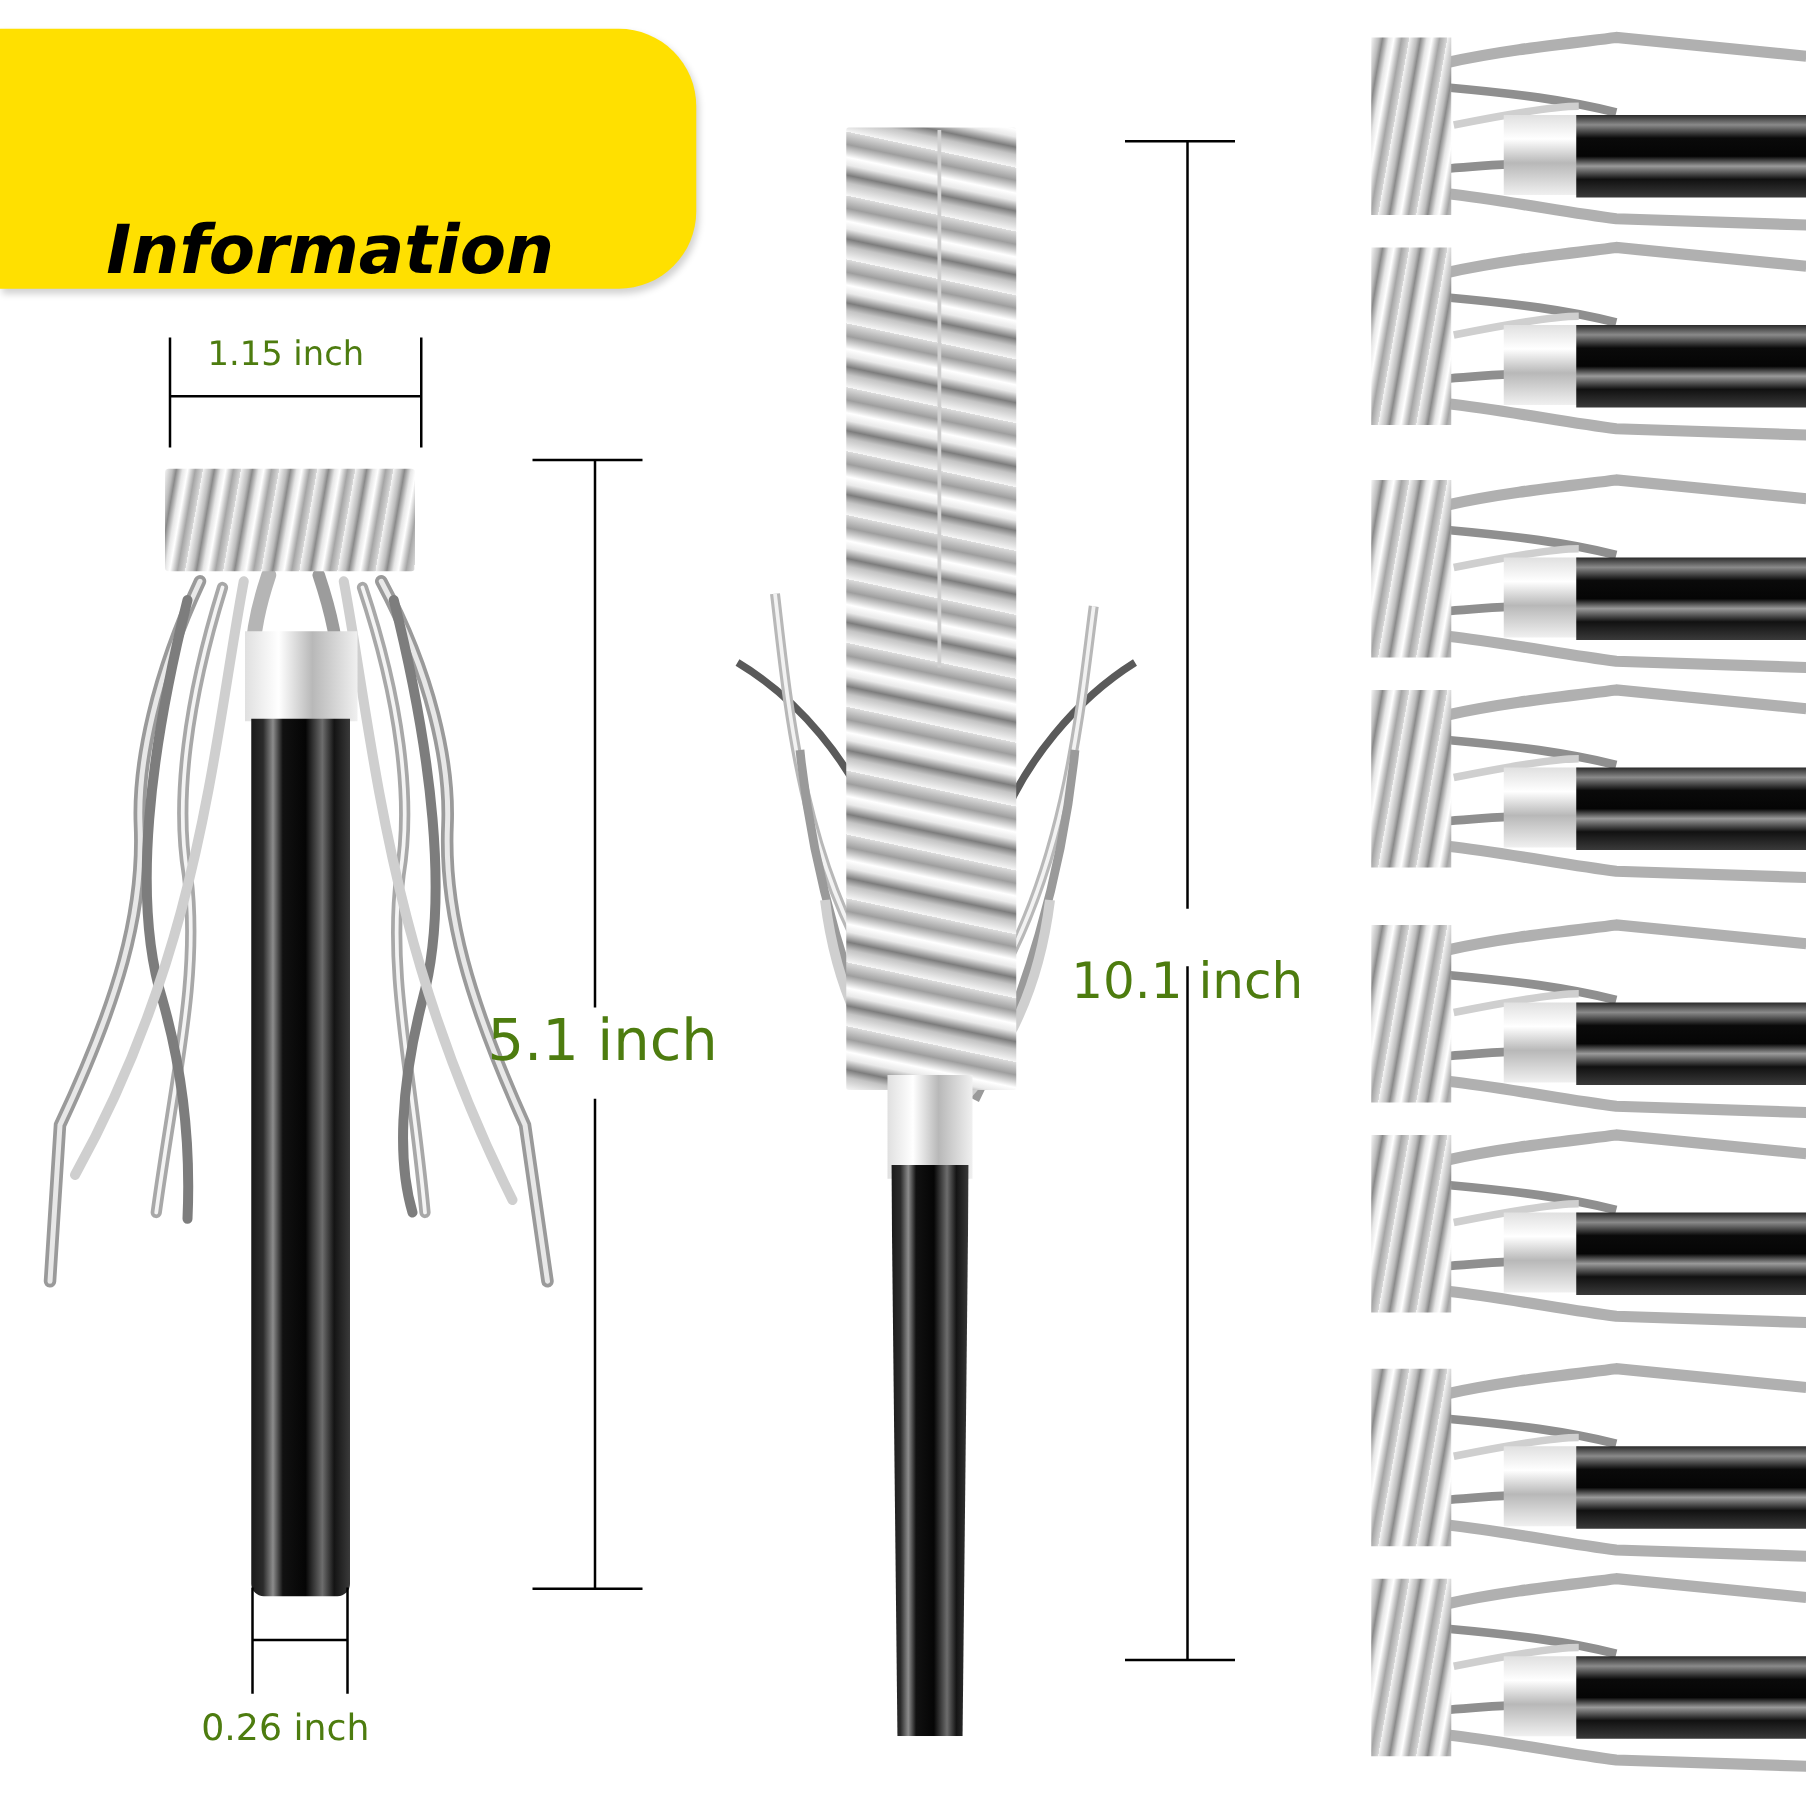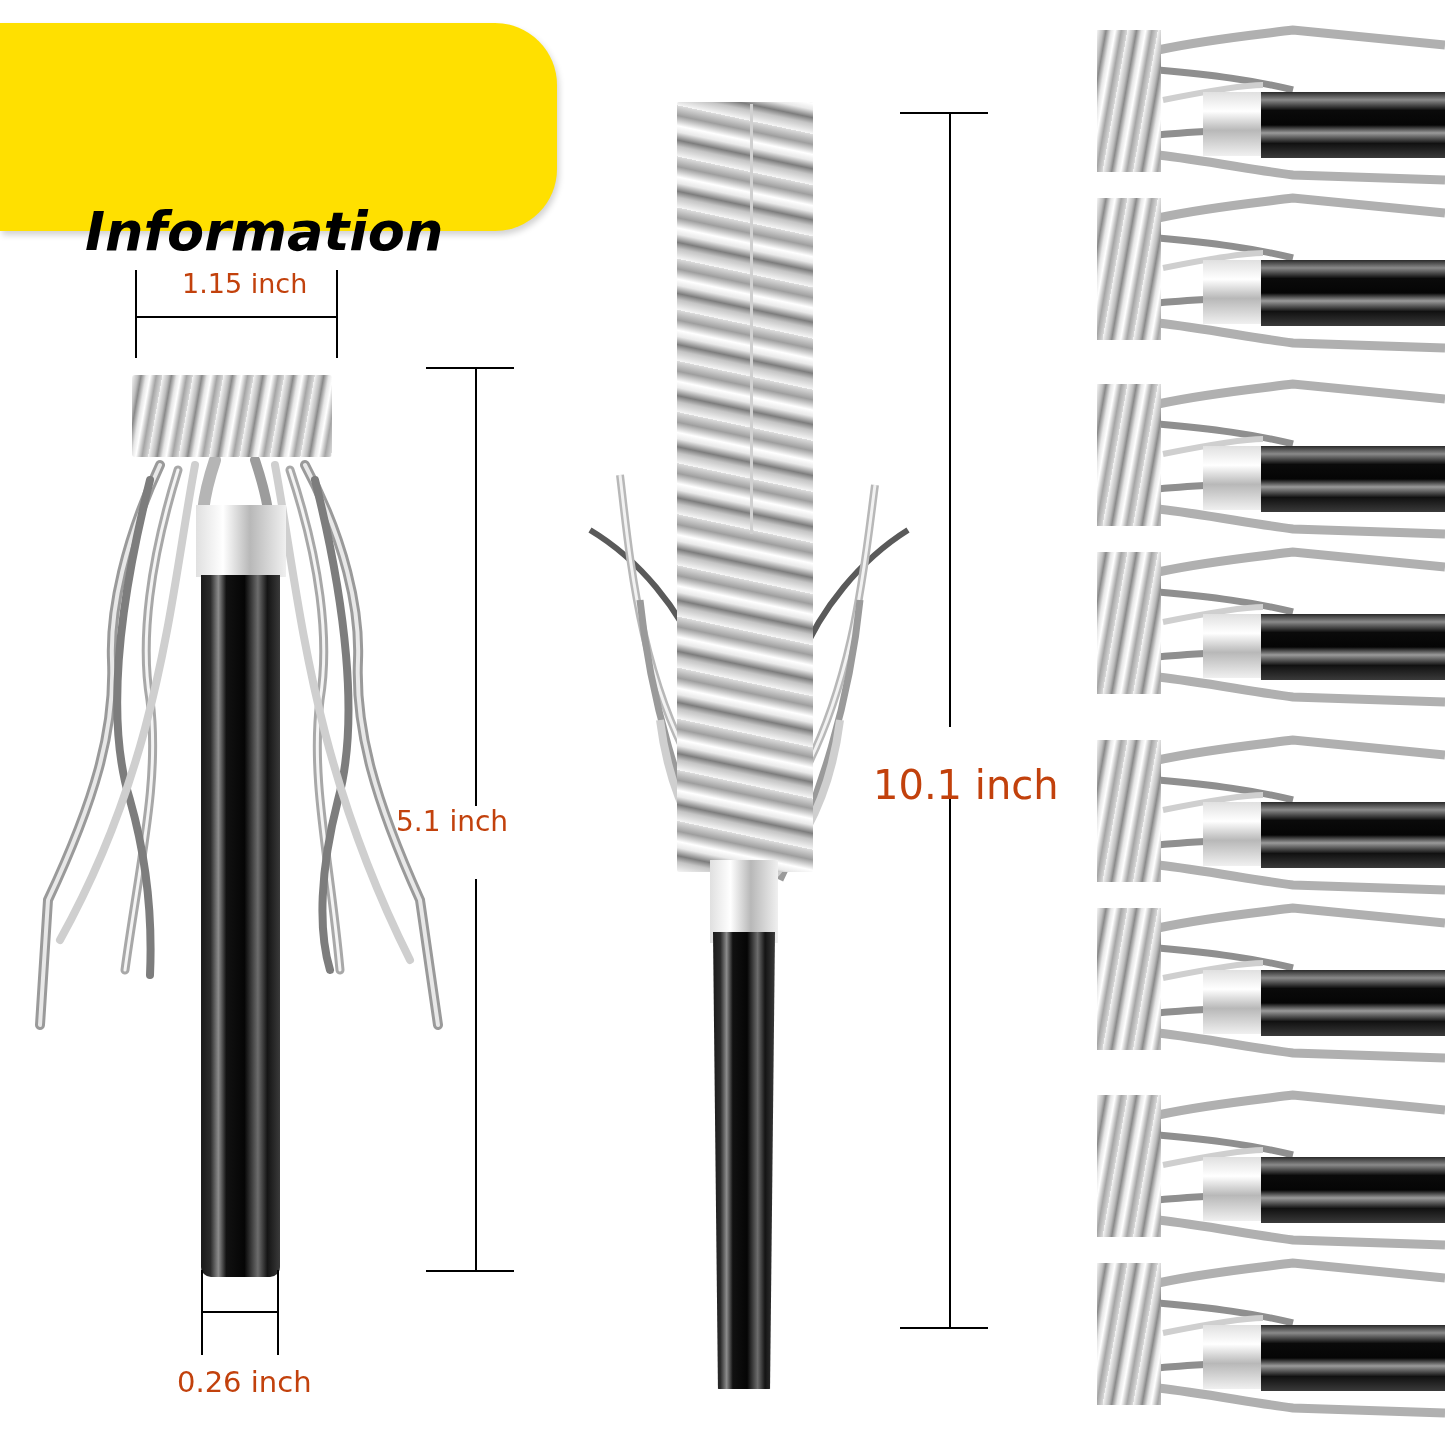--- a/index.html
+++ b/index.html
@@ -8,25 +8,25 @@
   .abs { position:absolute; }
 
   
   .banner { position:absolute; left:0; top:23px; width:557px; height:208px;
             background:#FFE000; border-radius:0 62px 62px 0;
             box-shadow:2px 4px 6px rgba(0,0,0,0.18); }
   .banner-title { position:absolute; left:92px; top:38px; font-size:80px; font-weight:bold;
             font-style:italic; color:#000; font-family:"DejaVu Sans", sans-serif; letter-spacing:1px;
             line-height:1; }
   .banner-sub { position:absolute; left:85px; top:150px; font-size:54px; font-weight:bold;
-            font-style:italic; color:#000; font-family:"DejaVu Sans", sans-serif; line-height:1;margin-top:32px; }
+            font-style:italic; color:#000; font-family:"DejaVu Sans", sans-serif; line-height:1; }
 
   
   .line { position:absolute; background:#000; }
-  .dim-label { position:absolute; color:#c2410c; font-family:"DejaVu Sans", sans-serif; white-space:nowrap;margin-left:16px; }
+  .dim-label { position:absolute; color:#4d7c0f; font-family:"DejaVu Sans", sans-serif; white-space:nowrap; }
 
   
   .foil { background: repeating-linear-gradient(100deg,#f4f4f4 0px,#bdbdbd 6px,#8a8a8a 9px,#e6e6e6 14px,#ffffff 18px,#a5a5a5 24px,#d8d8d8 30px); }
   .foil-v { background: repeating-linear-gradient(12deg,#f6f6f6 0px,#c4c4c4 10px,#7d7d7d 16px,#e9e9e9 24px,#ffffff 30px,#9e9e9e 40px,#dcdcdc 50px); }
   .tube-v { background: linear-gradient(90deg,#1a1a1a 0%,#2b2b2b 12%,#8c8c8c 22%,#111 32%,#050505 55%,#6d6d6d 72%,#141414 84%,#3a3a3a 100%); }
   .tube-h { background: linear-gradient(180deg,#2a2a2a 0%,#8a8a8a 12%,#0a0a0a 28%,#050505 50%,#9a9a9a 62%,#111 78%,#3a3a3a 100%); }
   .collar-v { background: linear-gradient(90deg,#e0e0e0,#ffffff 30%,#b8b8b8 60%,#f0f0f0); }
   .collar-h { background: linear-gradient(180deg,#e0e0e0,#ffffff 30%,#b8b8b8 60%,#f0f0f0); }
   svg { position:absolute; overflow:visible; }
 </style>
@@ -77,21 +77,21 @@
   <div class="line" style="left:277px;top:1270px;width:2px;height:85px;"></div>
   <div class="line" style="left:202px;top:1311px;width:76px;height:2px;"></div>
   <div class="dim-label" style="left:161px;top:1365px;font-size:29px;">0.26 inch</div>
 </div>
 
 <div>
   <div class="line" style="left:426px;top:367px;width:88px;height:2px;"></div>
   <div class="line" style="left:475px;top:368px;width:2px;height:438px;"></div>
   <div class="line" style="left:475px;top:879px;width:2px;height:392px;"></div>
   <div class="line" style="left:426px;top:1270px;width:88px;height:2px;"></div>
-  <div class="dim-label" style="left:380px;top:805px;font-size:28px;">5.1 inch</div>
+  <div class="dim-label" style="left:390px;top:805px;font-size:46px;">5.1 inch</div>
 </div>
 
 <div>
   <svg style="left:0;top:0;width:1445px;height:1444px;pointer-events:none">
     <g fill="none" stroke-linecap="butt">
       <path d="M590 530 C640 560 680 610 700 660" stroke="#5a5a5a" stroke-width="6"></path>
       <path d="M908 530 C860 560 820 610 800 660" stroke="#5a5a5a" stroke-width="6"></path>
       <path d="M620 475 C630 560 640 680 700 780 C720 820 728 850 728 880" stroke="#b8b8b8" stroke-width="8"></path>
       <path d="M620 475 C630 560 640 680 700 780 C720 820 728 850 728 880" stroke="#f2f2f2" stroke-width="3"></path>
       <path d="M875 485 C865 560 855 680 800 780 C780 820 772 850 772 880" stroke="#b8b8b8" stroke-width="8"></path>

